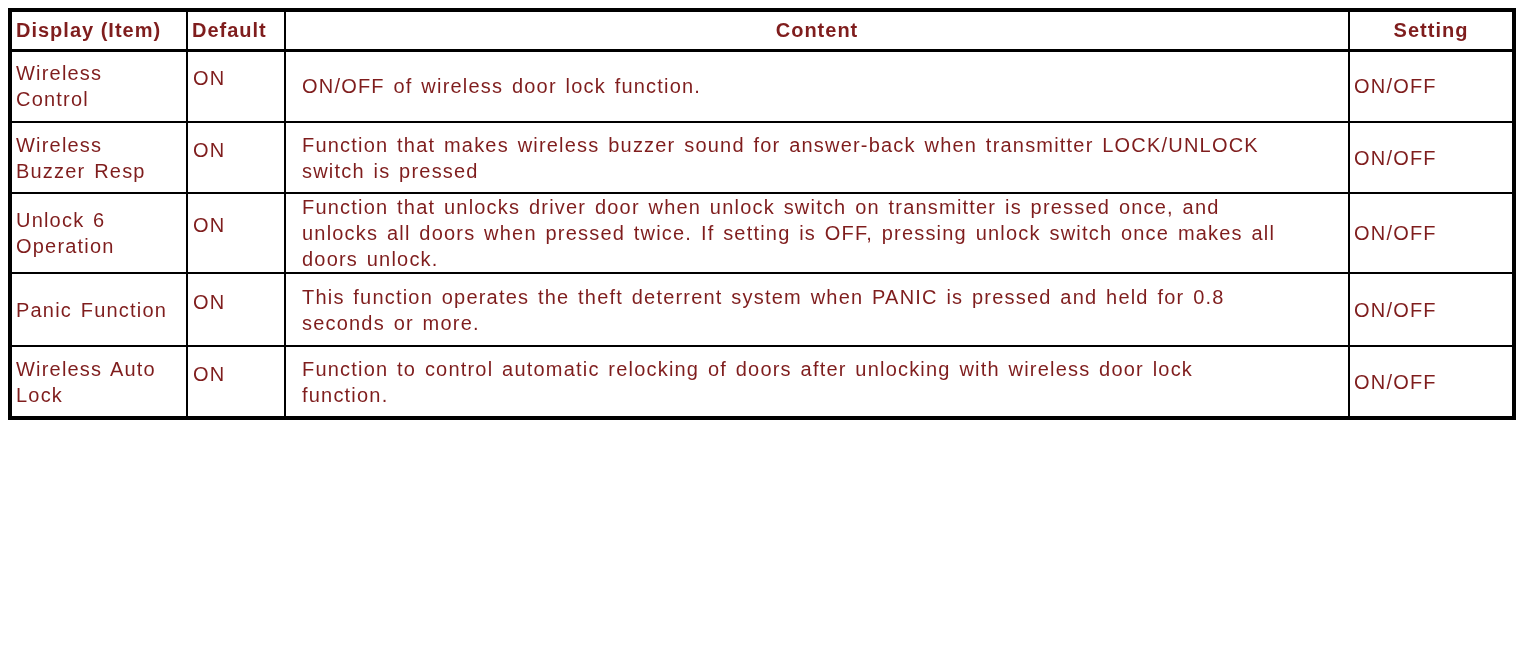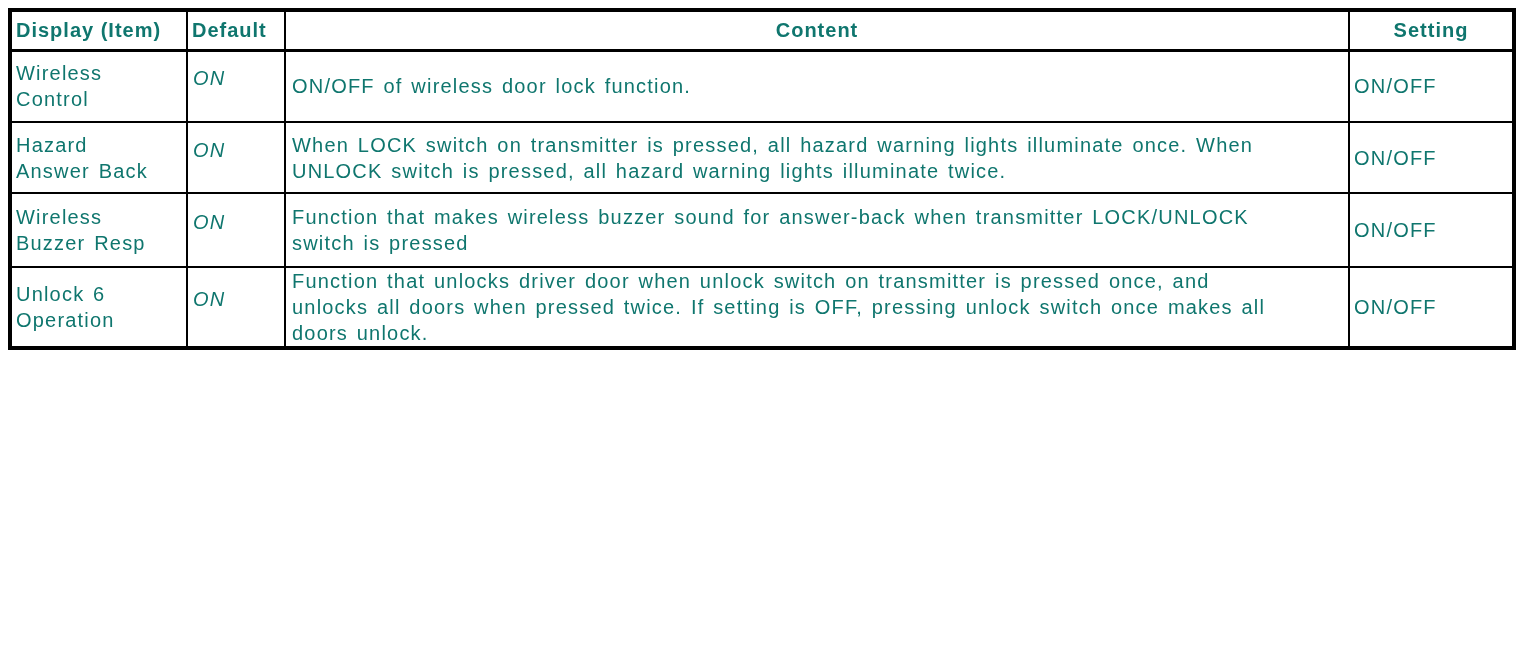--- a/index.html
+++ b/index.html
@@ -6,21 +6,21 @@
     margin: 0;
     padding: 0;
     background: #ffffff;
   }
   .page {
     position: relative;
     width: 1356px;
     height: 664px;
     background: #ffffff;
     font-family: "Liberation Sans", sans-serif;
-    color: #0f766e;
+    color: #7f1d1d;
   }
   table.settings-table {
     position: absolute;
     left: 8px;
     top: 8px;
     width: 1504px;
     border-collapse: collapse;
     table-layout: fixed;
     border: 4px solid #000000;
   }
@@ -52,25 +52,24 @@
     line-height: 26px;
     vertical-align: middle;
     text-align: left;
   }
   .settings-table td.cell-item {
     white-space: pre-line;
     padding: 0 2px 0 4px;
   }
   .settings-table td.cell-default {
     padding: 0 2px 16px 5px;
-    font-style: italic;
   }
   .settings-table td.cell-content {
     white-space: pre-line;
-    padding: 0 6px 0 6px;
+    padding: 0 6px 0 16px;
   }
   .settings-table td.cell-setting {
     padding: 0 2px 0 4px;
   }
   
   .settings-table tbody tr:nth-child(1) { height: 72px; }
   .settings-table tbody tr:nth-child(2) { height: 71px; }
   .settings-table tbody tr:nth-child(3) { height: 74px; }
   .settings-table tbody tr:nth-child(4) { height: 73px; }
   .settings-table tbody tr:nth-child(5) { height: 72px; }
@@ -99,39 +98,46 @@
     </thead>
     <tbody>
       <tr>
         <td class="cell-item">Wireless
 Control</td>
         <td class="cell-default">ON</td>
         <td class="cell-content">ON/OFF of wireless door lock function.</td>
         <td class="cell-setting">ON/OFF</td>
       </tr>
       <tr>
-        <td class="cell-item">Hazard
-Answer Back</td>
-        <td class="cell-default">ON</td>
-        <td class="cell-content">When LOCK switch on transmitter is pressed, all hazard warning lights illuminate once. When
-UNLOCK switch is pressed, all hazard warning lights illuminate twice.</td>
-        <td class="cell-setting">ON/OFF</td>
-      </tr>
-      <tr>
         <td class="cell-item">Wireless
 Buzzer Resp</td>
         <td class="cell-default">ON</td>
         <td class="cell-content">Function that makes wireless buzzer sound for answer-back when transmitter LOCK/UNLOCK
 switch is pressed</td>
         <td class="cell-setting">ON/OFF</td>
       </tr>
       <tr>
         <td class="cell-item">Unlock 6
 Operation</td>
         <td class="cell-default">ON</td>
         <td class="cell-content">Function that unlocks driver door when unlock switch on transmitter is pressed once, and
 unlocks all doors when pressed twice. If setting is OFF, pressing unlock switch once makes all
 doors unlock.</td>
         <td class="cell-setting">ON/OFF</td>
       </tr>
+      <tr>
+        <td class="cell-item">Panic Function</td>
+        <td class="cell-default">ON</td>
+        <td class="cell-content">This function operates the theft deterrent system when PANIC is pressed and held for 0.8
+seconds or more.</td>
+        <td class="cell-setting">ON/OFF</td>
+      </tr>
+      <tr>
+        <td class="cell-item">Wireless Auto
+Lock</td>
+        <td class="cell-default">ON</td>
+        <td class="cell-content">Function to control automatic relocking of doors after unlocking with wireless door lock
+function.</td>
+        <td class="cell-setting">ON/OFF</td>
+      </tr>
     </tbody>
   </table>
 </div>
 
 </body></html>

